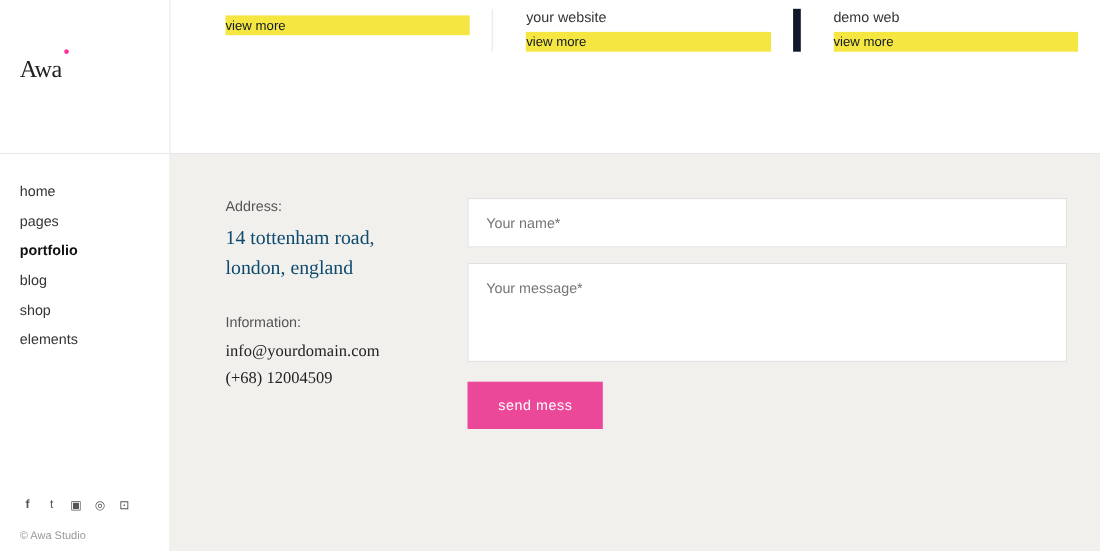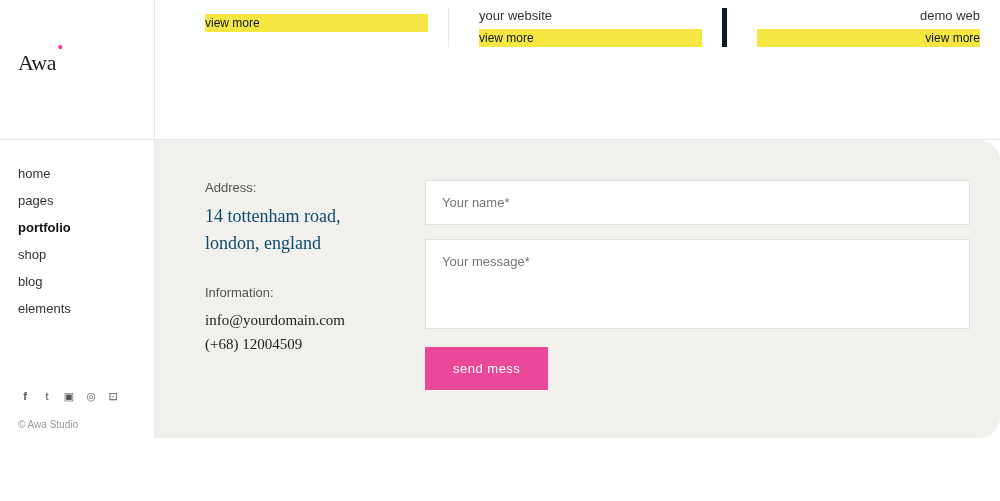--- a/index.html
+++ b/index.html
@@ -68,23 +68,22 @@
       background-color: #f5e642;
       padding: 2px 0;
       font-family: Arial, sans-serif;
       cursor: pointer;
     }
 
     
     .bottom-section {
       display: flex;
       width: 100%;
-      height: 298px;
+      height: 361px;
       background: #f2f0ed;
-      border-radius: 21px;
     }
 
     .bottom-sidebar {
       width: 155px;
       min-width: 155px;
       background: #fff;
       border-right: 1px solid #e8e8e8;
       display: flex;
       flex-direction: column;
       padding-top: 20px;
@@ -232,35 +231,35 @@
     <div class="top-card">
       <div class="card-title"></div>
       <a class="view-more-link">view more</a>
     </div>
 
     <div class="top-card" style="border-left:1px solid #e8e8e8; padding-left:30px;">
       <div class="card-title">your website</div>
       <a class="view-more-link">view more</a>
     </div>
 
-    <div class="top-card" style="border-left:5px solid #0f172a; padding-left:30px;text-align:right;">
+    <div class="top-card" style="border-left:7px solid #0f172a; padding-left:30px;">
       <div class="card-title">demo web</div>
       <a class="view-more-link">view more</a>
     </div>
   </div>
 </div>
 
 <div class="bottom-section">
 
   <div class="bottom-sidebar">
     <a class="nav-item">home</a>
     <a class="nav-item">pages</a>
     <a class="nav-item active">portfolio</a>
+    <a class="nav-item">blog</a>
     <a class="nav-item">shop</a>
-    <a class="nav-item">blog</a>
     <a class="nav-item">elements</a>
 
     <div style="flex:1;"></div>
 
     <div class="social-icons">
       <span class="social-icon" style="font-family:Arial; font-size:11px; font-weight:700;">f</span>
       <span class="social-icon" style="font-family:Arial; font-size:11px;">t</span>
       <span class="social-icon" style="font-size:11px;">▣</span>
       <span class="social-icon" style="font-size:11px;">◎</span>
       <span class="social-icon" style="font-size:11px;">⊡</span>

